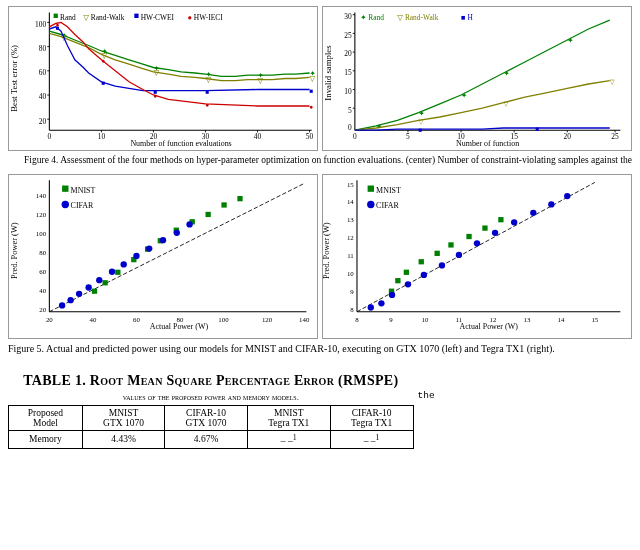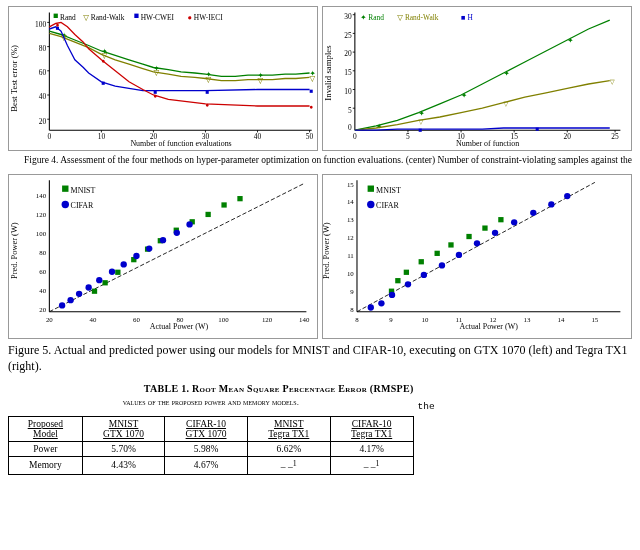--- a/index.html
+++ b/index.html
@@ -57,67 +57,66 @@
       display: flex;
       flex-direction: row;
       width: 100%;
       height: 165px;
       gap: 4px;
       margin-top: 2px;
     }
 
     
     .fig5-caption {
-      font-size: 12px;
+      font-size: 10px;
       margin-top: 3px;
-      margin-bottom: 4px;
+      margin-bottom: 12px;
       line-height: 1.35;
       text-align: left;
     }
 
     
     .table-section {
       width: 65%;
       margin-top: 2px;
     }
 
     .table-title {
-      font-size: 10px;
+      font-size: 14px;
       font-variant: small-caps;
-      text-align: right;
+      text-align: center;
       font-weight: bold;
       line-height: 1.4;
       letter-spacing: 0.3px;
     }
 
     .table-subtitle {
       font-size: 9px;
       font-variant: small-caps;
       text-align: center;
       line-height: 1.4;
-      margin-bottom: 7px;
+      margin-bottom: 1px;
     }
 
     table.data-table {
       width: 100%;
       border-collapse: collapse;
       font-size: 9.5px;
     }
 
     table.data-table th,
     table.data-table td {
       border: 1px solid #000;
       padding: 2px 5px;
       text-align: center;
       vertical-align: middle;
     }
 
     table.data-table th {
       font-weight: normal;
-      text-decoration: underline;
     }
 
     .bottom-row {
       display: flex;
       flex-direction: row;
       gap: 4px;
       margin-top: 2px;
     }
 
     .right-placeholder {
@@ -409,27 +408,20 @@
           <tr>
             <th>Proposed<br>Model</th>
             <th>MNIST<br>GTX 1070</th>
             <th>CIFAR-10<br>GTX 1070</th>
             <th>MNIST<br>Tegra TX1</th>
             <th>CIFAR-10<br>Tegra TX1</th>
           </tr>
         </thead>
         <tbody>
           <tr>
-            <td>Power</td>
-            <td>5.70%</td>
-            <td>5.98%</td>
-            <td>6.62%</td>
-            <td>4.17%</td>
-          </tr>
-          <tr>
             <td>Memory</td>
             <td>4.43%</td>
             <td>4.67%</td>
             <td>– –<sup>1</sup></td>
             <td>– –<sup>1</sup></td>
           </tr>
         </tbody>
       </table>
     </div>
 

